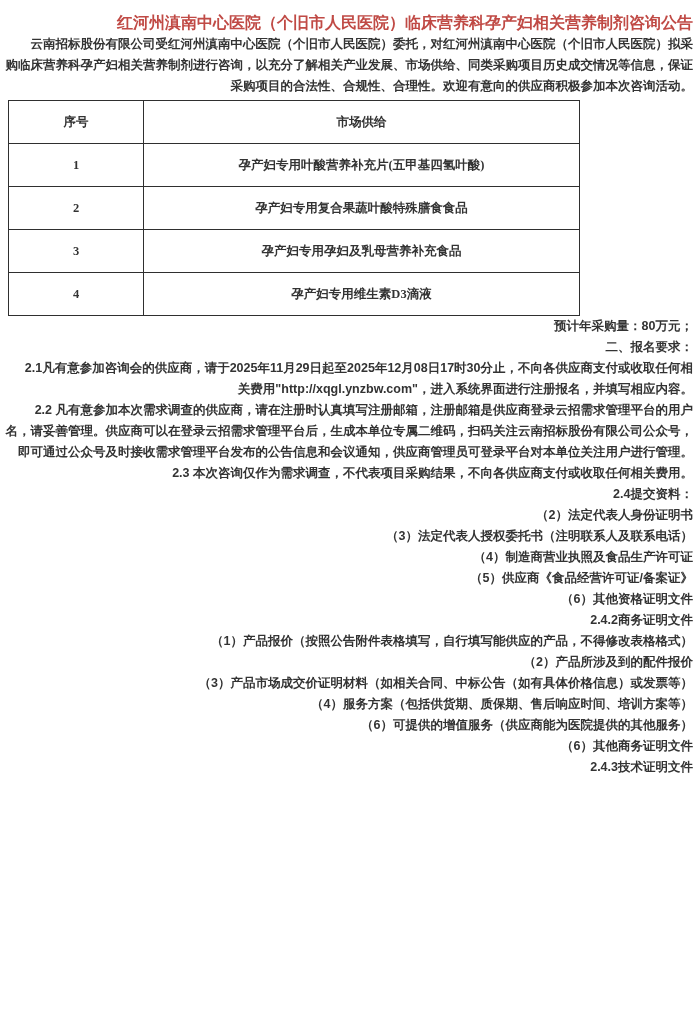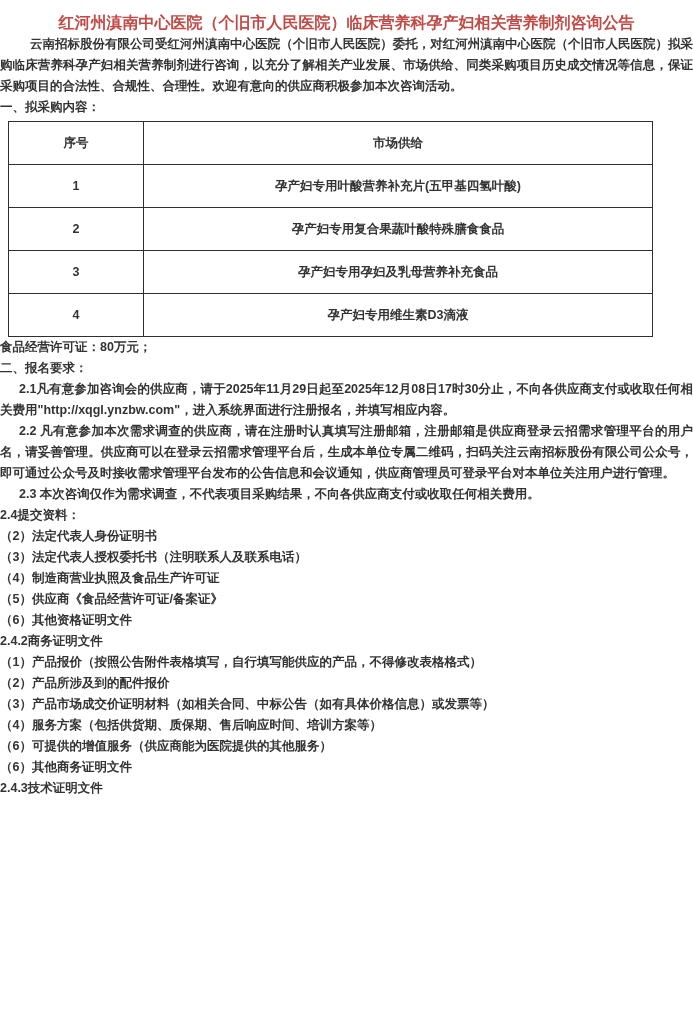--- a/index.html
+++ b/index.html
@@ -8,43 +8,44 @@
     width:693px; height:1010px;
     box-sizing:border-box;
     overflow:hidden;
     background:#ffffff;
     font-family:"Liberation Sans", sans-serif;
     font-weight:bold;
     color:#333333;
     font-size:12.5px;
     padding-top:12px;
   }
-  .page p { margin:0; padding:0; }
+  .page p { margin:0; padding:0;text-align:right; }
 
   .doc-title {
     font-size:16px;
     line-height:22px;
     text-align:center;
     color:#c04a45;
     margin:0 22px;
   }
   .intro {
     margin:14px 4px 0 3px;
     line-height:21px;
     text-align:justify;
     text-indent:30px;
     word-break:break-all;
   }
   .sec-heading   { margin:10px 0 0 27px; line-height:21px; }
 
   table.items {
     border-collapse:collapse;
     margin:3px 0 0 8px;
-    width:645px;
+    width:572px;
     table-layout:fixed;
+    font-family:Liberation Serif, serif;
   }
   table.items th, table.items td {
     border:1px solid #2f2f2f;
     height:42px;
     text-align:center;
     vertical-align:middle;
     font-weight:bold;
     font-size:12.5px;
     padding:0 4px;
     color:#333333;
@@ -70,21 +71,20 @@
 </style>
 </head>
 <body>
 
 <div class="page">
 
   <p class="doc-title">红河州滇南中心医院（个旧市人民医院）临床营养科孕产妇相关营养制剂咨询公告</p>
 
   <p class="intro">云南招标股份有限公司受红河州滇南中心医院（个旧市人民医院）委托，对红河州滇南中心医院（个旧市人民医院）拟采购临床营养科孕产妇相关营养制剂进行咨询，以充分了解相关产业发展、市场供给、同类采购项目历史成交情况等信息，保证采购项目的合法性、合规性、合理性。欢迎有意向的供应商积极参加本次咨询活动。</p>
 
-  <p class="sec-heading">一、拟采购内容：</p>
 
   <table class="items">
     <colgroup>
         <col class="col-index">
         <col>
       </colgroup>
     <thead>
       <tr>
         <th>序号</th>
         <th>市场供给</th>
@@ -103,21 +103,21 @@
         <td>3</td>
         <td>孕产妇专用孕妇及乳母营养补充食品</td>
       </tr>
       <tr>
         <td>4</td>
         <td>孕产妇专用维生素D3滴液</td>
       </tr>
     </tbody>
   </table>
 
-  <p class="annual">食品经营许可证：80万元；</p>
+  <p class="annual">预计年采购量：80万元；</p>
 
   <p class="sec2-heading">二、报名要求：</p>
 
   <p class="para"><span>2.1凡有意参加咨询会的供应商，请于2025年11月29日起至2025年12月08日17时30分止，不向各供应商支付或收取任何相关费用"</span><span>http://xqgl.ynzbw.com</span><span>"，进入系统界面进行注册报名，并填写相应内容。</span></p>
 
   <p class="para">2.2 凡有意参加本次需求调查的供应商，请在注册时认真填写注册邮箱，注册邮箱是供应商登录云招需求管理平台的用户名，请妥善管理。供应商可以在登录云招需求管理平台后，生成本单位专属二维码，扫码关注云南招标股份有限公司公众号，即可通过公众号及时接收需求管理平台发布的公告信息和会议通知，供应商管理员可登录平台对本单位关注用户进行管理。</p>
 
   <p class="para para-sp">2.3 本次咨询仅作为需求调查，不代表项目采购结果，不向各供应商支付或收取任何相关费用。</p>
 
   <p class="sub24">2.4提交资料：</p>

